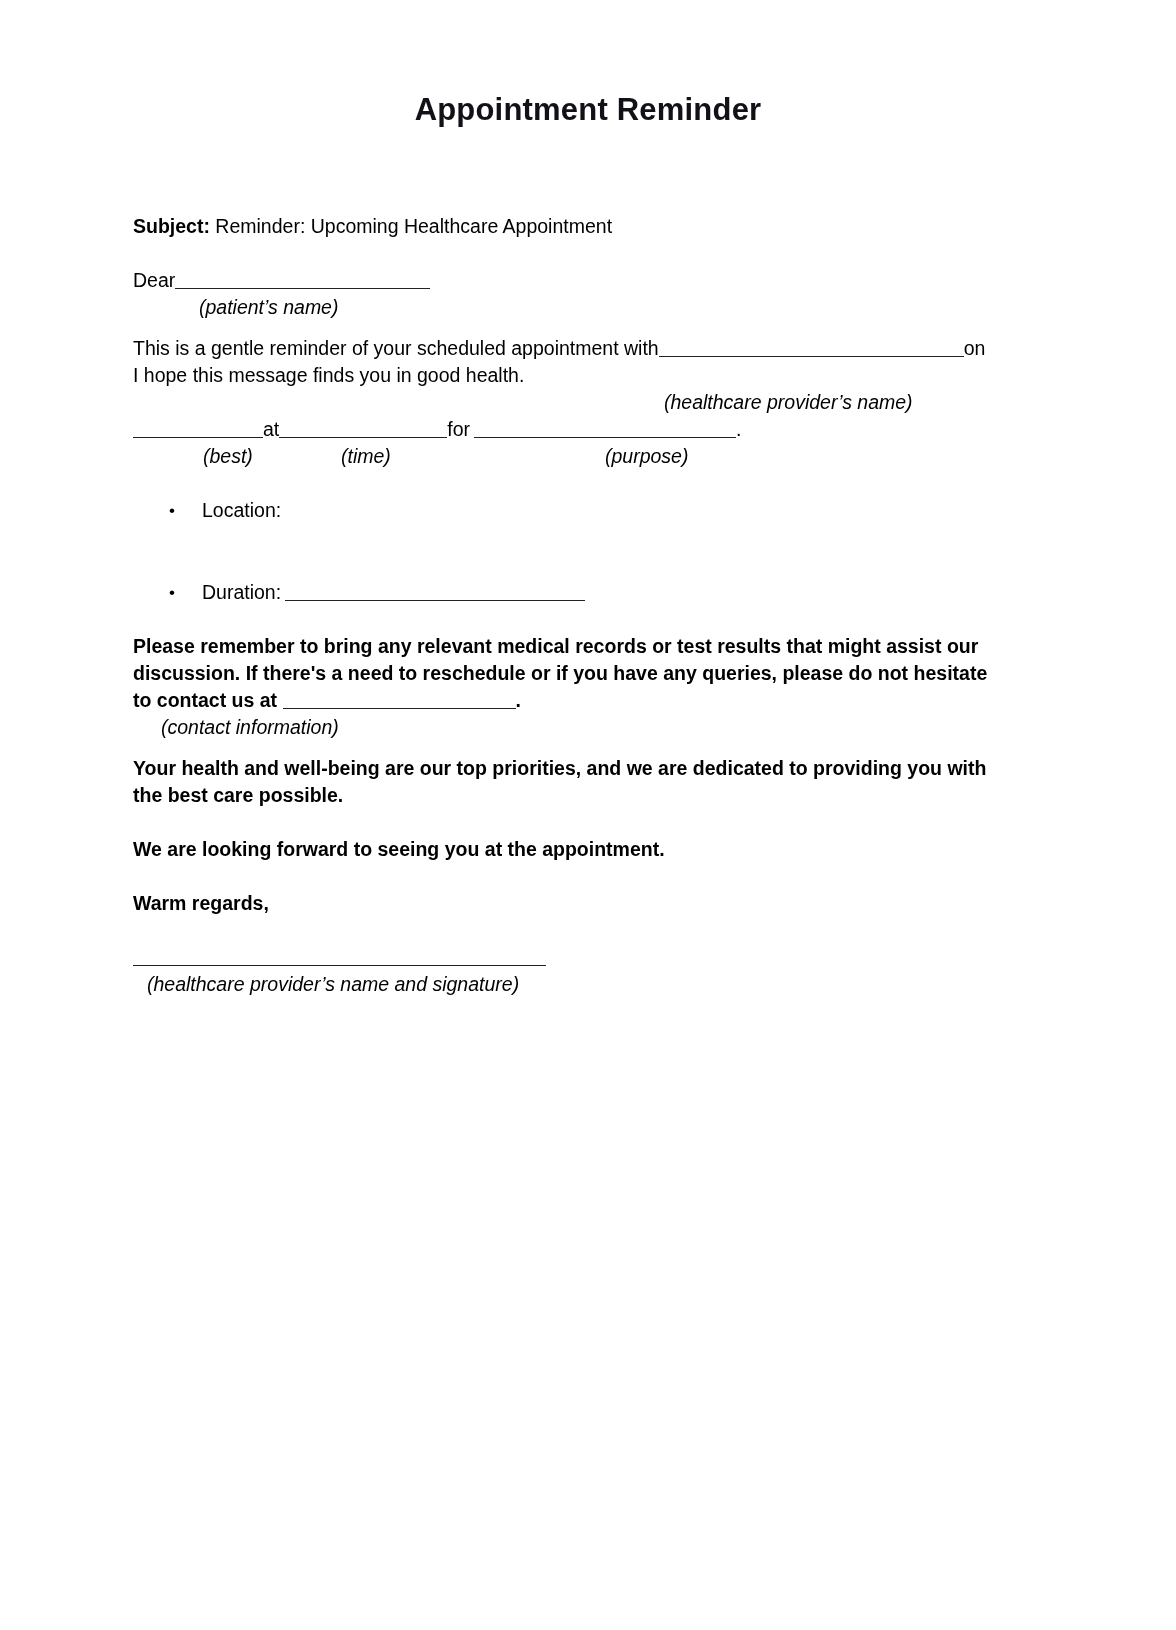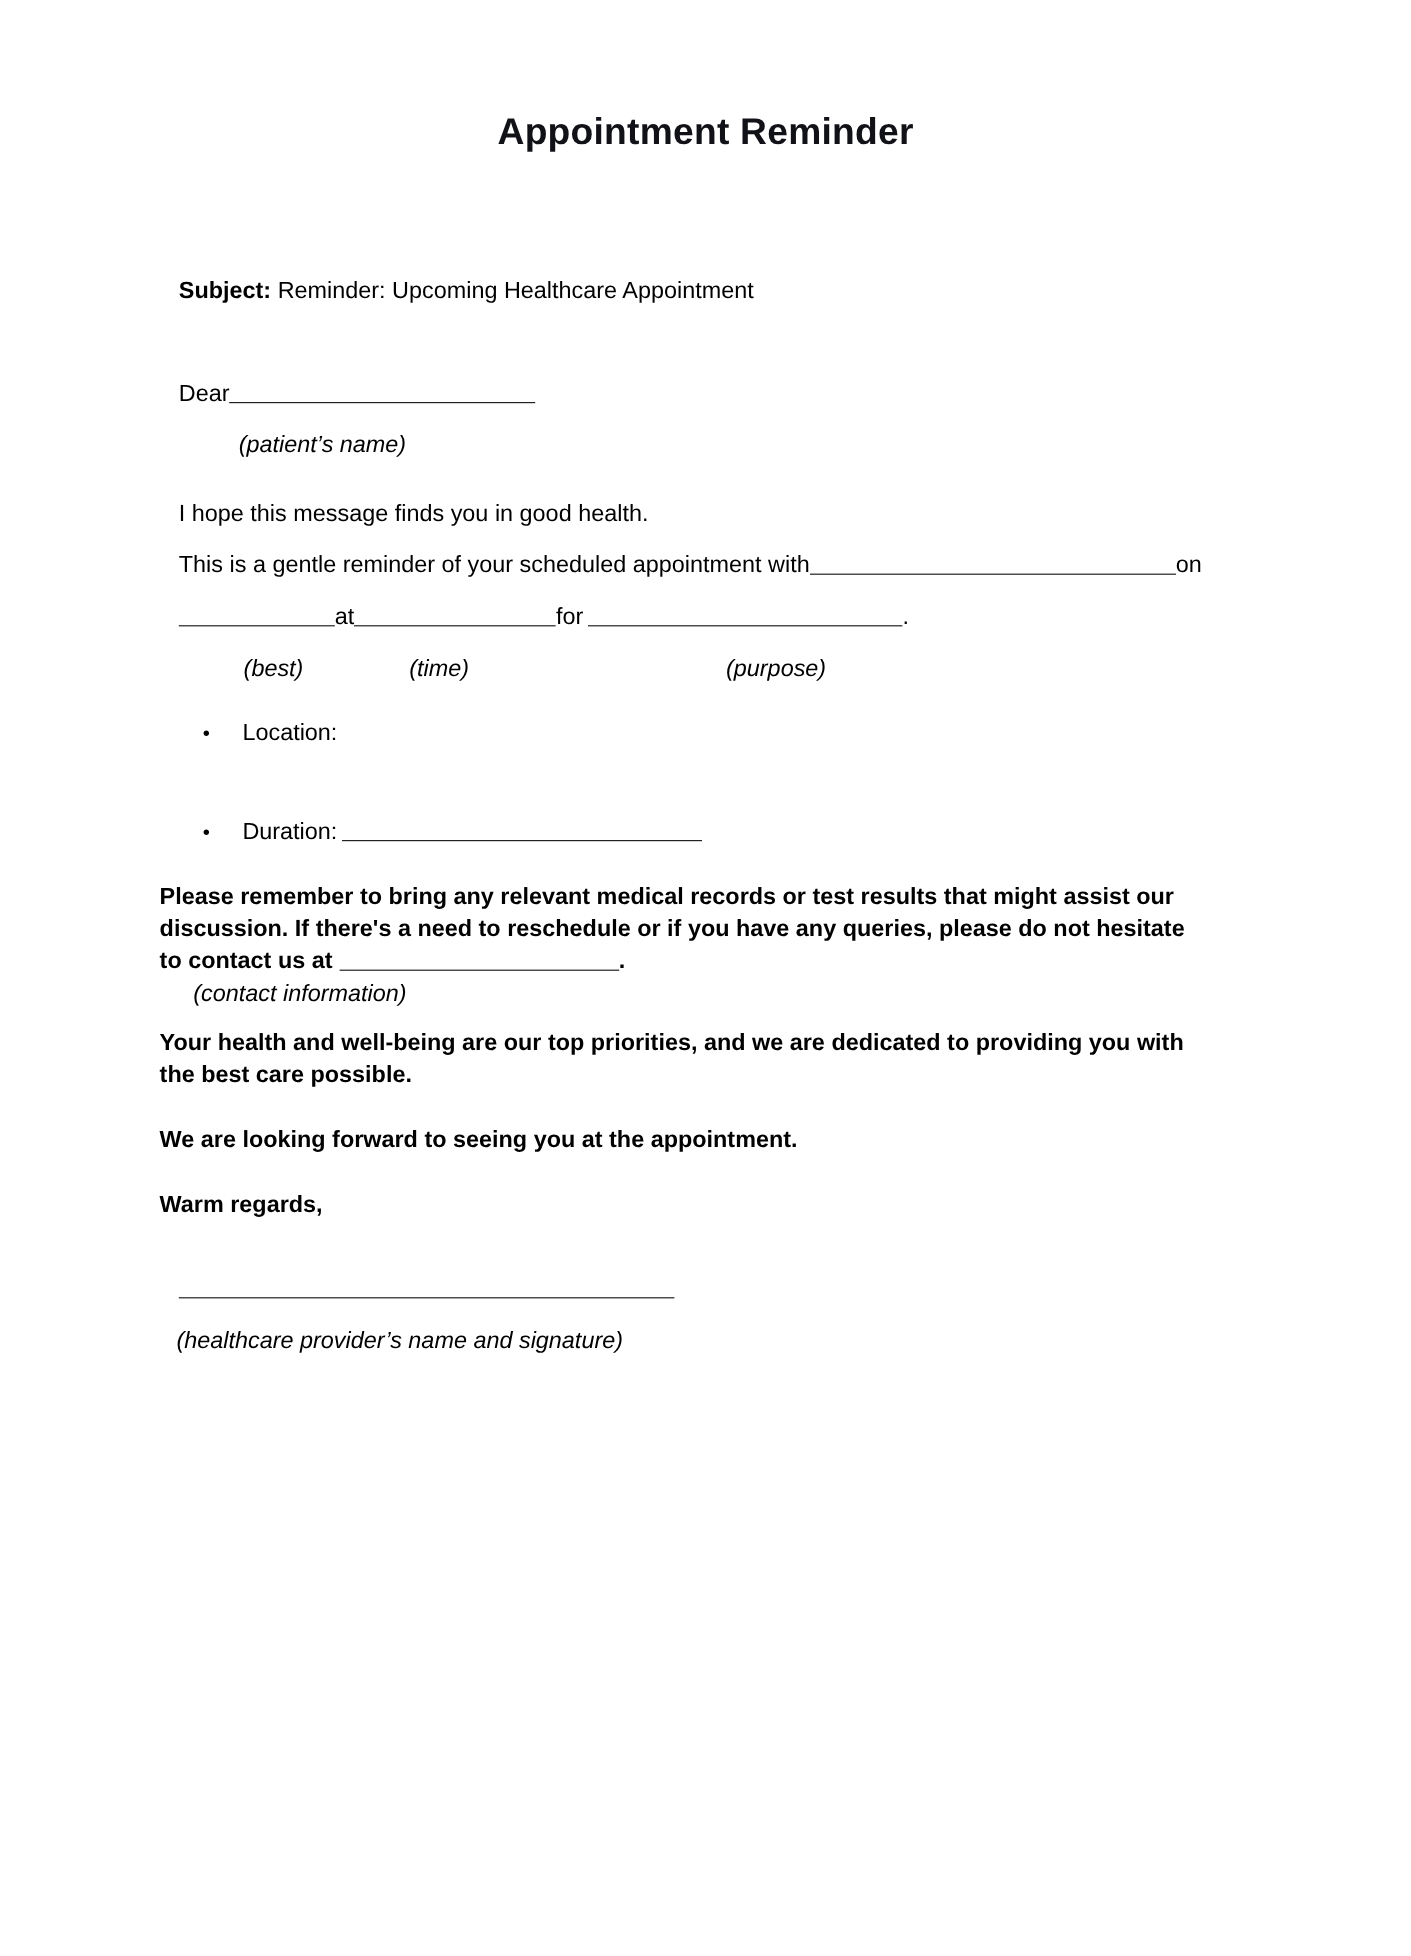--- a/index.html
+++ b/index.html
@@ -30,21 +30,21 @@
     color: #111118;
   }
   .body-col {
     position: absolute;
     left: 133px;
     top: 213px;
     width: 864px;
     font-size: 19.5px;
     line-height: 27px;
   }
-  .blk { margin: 16px; }
+  .blk { margin: 0; }
   .gap-sm { height: 27px; }
   .gap-line { height: 14px; }
   .bold { font-weight: bold; }
   .nowrap-line { white-space: nowrap; }
 
   
   .ul {
     display: inline-block;
     border-bottom: 1.6px solid #222;
     vertical-align: baseline;
@@ -108,25 +108,28 @@
 
     <p class="blk">
       <span>Dear</span><span class="ul ul-name"></span>
     </p>
     <div class="caption-row">
       <span class="caption cap-patient">(patient’s name)</span>
     </div>
 
     <div class="gap-line"></div>
 
-    <p class="blk">I hope this message finds you in good health.</p>
-
     <p class="blk nowrap-line">
       <span>This is a gentle reminder of your scheduled appointment with</span><span class="ul ul-provider"></span><span>on</span>
     </p>
+
+    <p class="blk">I hope this message finds you in good health.</p>
+    <div class="caption-row">
+      <span class="caption cap-provider">(healthcare provider’s name)</span>
+    </div>
 
     <p class="blk nowrap-line">
       <span class="ul ul-date"></span><span>at</span><span class="ul ul-time"></span><span>for</span><span class="ul ul-purpose"></span><span>.</span>
     </p>
     <div class="caption-row">
       <span class="caption cap-date">(best)</span>
       <span class="caption cap-time">(time)</span>
       <span class="caption cap-purpose">(purpose)</span>
     </div>
 

